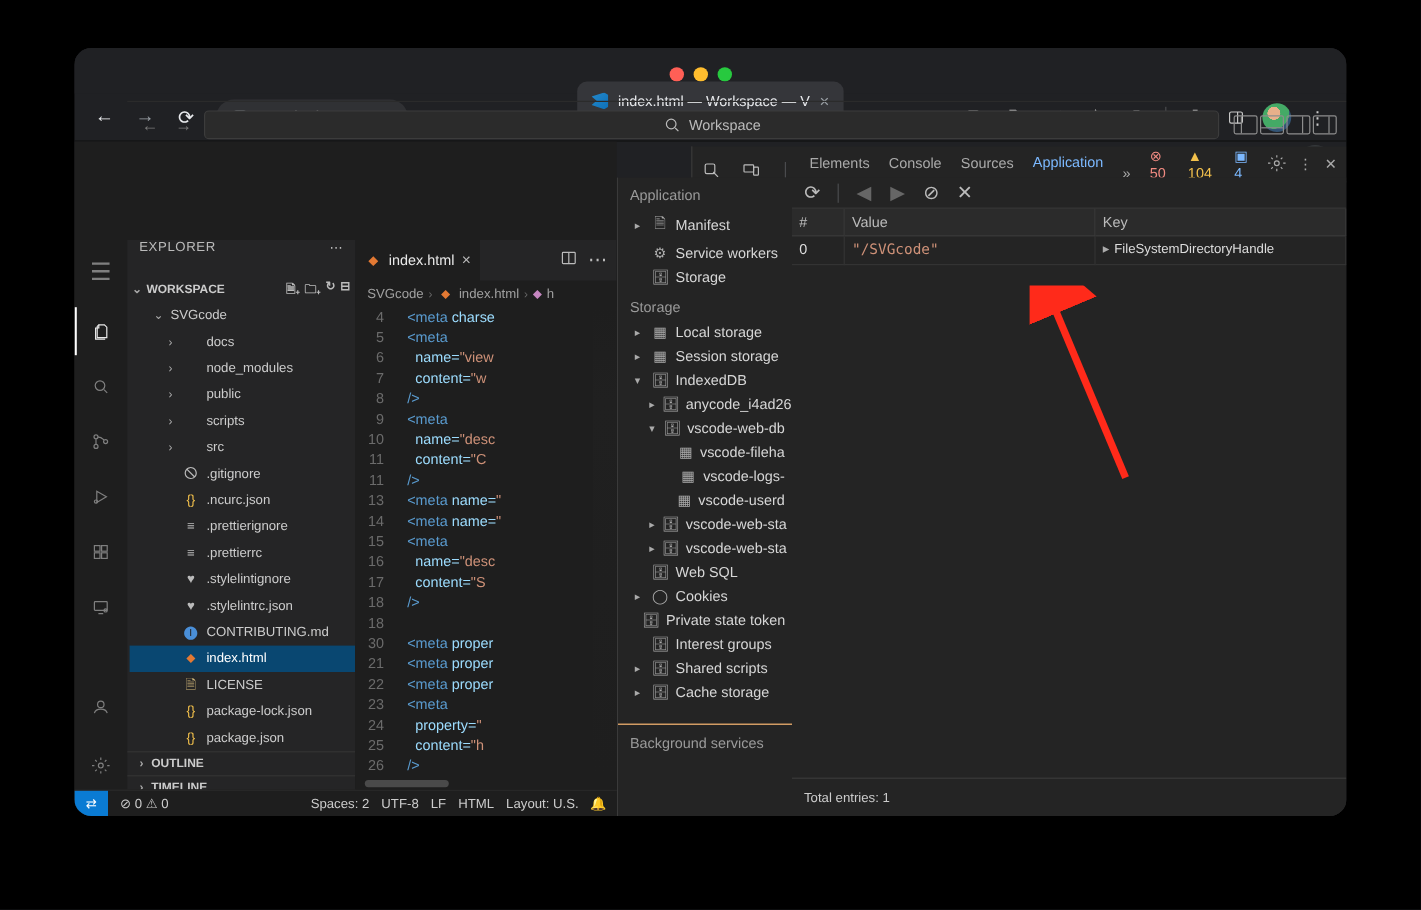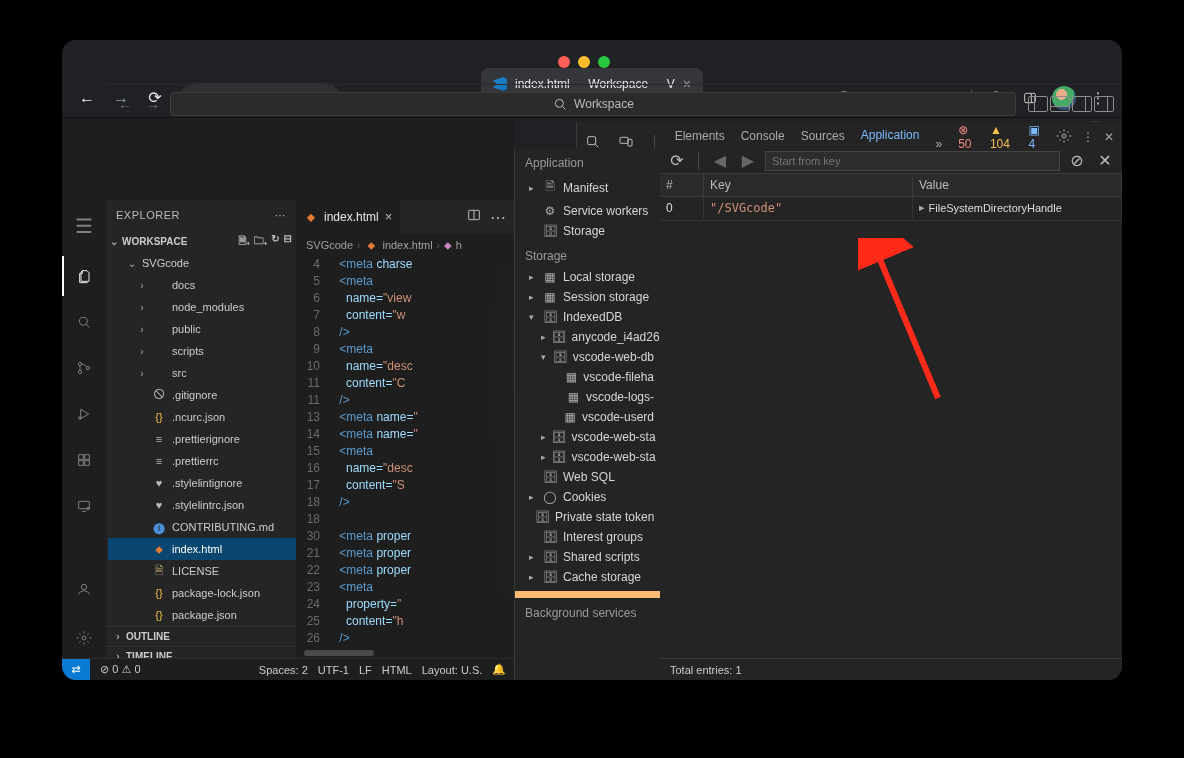--- a/index.html
+++ b/index.html
@@ -51,21 +51,21 @@
 
 
 .actbar { width:44px; background:#1e1e1e; display:flex;flex-direction:column;align-items:center;padding-top:6px;gap:6px;}
 .aicon { width:44px;height:40px;display:flex;align-items:center;justify-content:center;color:#7f7f7f;cursor:pointer;font-size:20px;}
 .aicon.active { color:#e8e8e8; border-left:2px solid #fff;}
 .actbar .ham { margin-bottom:4px;}
 .actbar .bottom { margin-top:auto; padding-bottom:6px;}
 
 
 .explorer { width:190px; background:#252526; color:#ccc; font-size:11px; overflow:hidden;}
-.exp-title { height:30px; display:flex;align-items:center;justify-content:space-between;padding:0 10px;color:#bbb;letter-spacing:.5px;gap:24px;}
+.exp-title { height:30px; display:flex;justify-content:space-between;padding:0 10px;color:#bbb;letter-spacing:.5px;gap:24px;}
 .exp-title .dots { color:#bbb;cursor:pointer;}
 .exp-sec { display:flex;align-items:center;gap:4px;height:22px;padding:0 4px;font-weight:bold;font-size:10px;cursor:pointer;}
 .exp-sec .acts { margin-left:auto; display:flex; gap:4px; color:#bbb;}
 .tree { padding-left:2px;}
 .node { display:flex;align-items:center;gap:6px;height:22px;padding-left:20px;cursor:pointer;white-space:nowrap;}
 .node.d1{padding-left:30px;}
 .node.selected{background:#094771;color:#fff;}
 .chev { font-size:10px;color:#aaa;width:8px;text-align:center;}
 .fic { width:14px;height:14px;display:inline-flex;align-items:center;justify-content:center;font-size:11px;}
 .fic.folder{color:#bbb;} .fic.html{color:#e37933;} .fic.json{color:#f3c14c;} .fic.md{color:#4a8fd8;} .fic.txt{color:#bbb;} .fic.lic{color:#d2b87a;}
@@ -106,21 +106,21 @@
 
 .dt-right { flex:1; display:flex;flex-direction:column;background:#242424;}
 .dt-toolbar { height:26px;display:flex;align-items:center;gap:6px;padding:0 6px;border-bottom:1px solid #3a3a3a;}
 .tbbtn { width:22px;height:22px;display:flex;align-items:center;justify-content:center;color:#bbb;cursor:pointer;}
 .keyinput { flex:1;height:20px;background:#2d2d2d;border:1px solid #444;color:#888;font-size:11px;padding:0 6px;outline:none;}
 .tbl { display:grid;grid-template-columns:44px 1fr 1fr;font-size:12px;color:#ddd;}
 .tbl .h { background:#2b2b2b;border-bottom:1px solid #3a3a3a;border-right:1px solid #3a3a3a;padding:4px 6px;color:#bbb;}
 .tbl .c { border-bottom:1px solid #333;border-right:1px solid #333;padding:4px 6px;height:24px;}
 .keytxt { color:#ce9178; font-family:Menlo,monospace;}
 .valrow { display:flex;align-items:center;gap:4px;font-family:Menlo,monospace;font-size:11px;color:#ddd;}
-.dt-foot { margin-top:auto;height:22px;border-top:1px solid #3a3a3a;display:flex;align-items:center;padding:0 10px;font-size:11px;color:#ccc;}
+.dt-foot { margin-top:auto;height:32px;border-top:1px solid #3a3a3a;display:flex;align-items:center;padding:0 10px;font-size:11px;color:#ccc;}
 
 
 .dt-top { position:absolute; left:514px; right:0; top:82px; height:30px; background:#242424; border-bottom:1px solid #3a3a3a;border-left:1px solid #3a3a3a; display:flex;align-items:flex-end;gap:16px;padding:0 8px;font-size:12px;color:#aaa;}
 .dt-top .pick,.dt-top .dev { width:18px;height:18px;cursor:pointer;display:flex;align-items:center;justify-content:center;color:#bbb;}
 .dt-top .tab2 { cursor:pointer;height:30px;display:flex;align-items:center;}
 .dt-top .tab2.active { color:#7cb9ff;border-bottom:2px solid #6aa9f7;}
 .dt-top .more { cursor:pointer;}
 .dt-top .right { margin-left:auto;display:flex;align-items:center;gap:10px;}
 
 
@@ -515,21 +515,21 @@
           </div>
           <div class="hscroll">
               <div class="thumb"></div>
             </div>
         </div>
       </div>
       <div class="status">
         <div class="remote">⇄</div>
         <span>⊘ <span>0</span> ⚠ <span>0</span></span>
         <span class="sp">Spaces: 2</span>
-        <span>UTF-1</span>
+        <span>UTF-8</span>
         <span>LF</span>
         <span>HTML</span>
         <span>Layout: U.S.</span>
         <span>🔔</span>
       </div>
     </div>
 
     <div class="devtools">
       <div class="dt-left">
         <div class="dt-sec">Application</div>
@@ -623,37 +623,36 @@
         <div class="dt-item">
             <span class="tw">▸</span>
             <span class="dt-ico">🗄</span>
             <span>Shared scripts</span>
           </div>
         <div class="dt-item">
             <span class="tw">▸</span>
             <span class="dt-ico">🗄</span>
             <span>Cache storage</span>
           </div>
-        <div class="dt-sec" style="border-top:7px solid #fdba74;margin-top:4px;">Background services</div>
+        <div class="dt-sec" style="border-top:1px solid #fdba74;margin-top:16px;">Background services</div>
       </div>
 
       <div class="dt-right">
         <div class="dt-toolbar">
           <span class="tbbtn">⟳</span>
           <div class="vsep" style="height:16px;"></div>
           <span class="tbbtn" style="color:#666;">◀</span>
           <span class="tbbtn" style="color:#666;">▶</span>
-          <input class="keyinput" placeholder="Start from key" style="">
           <span class="tbbtn">⊘</span>
           <span class="tbbtn">✕</span>
         </div>
         <div class="tbl">
           <div class="h">#</div>
+          <div class="h">Value</div>
           <div class="h">Key</div>
-          <div class="h">Value</div>
           <div class="c">0</div>
           <div class="c"><span class="keytxt">"/SVGcode"</span></div>
           <div class="c">
               <div class="valrow">
                 <span style="color:#aaa;">▸</span>
                 <span>FileSystemDirectoryHandle</span>
               </div>
             </div>
         </div>
         <div class="dt-foot">

